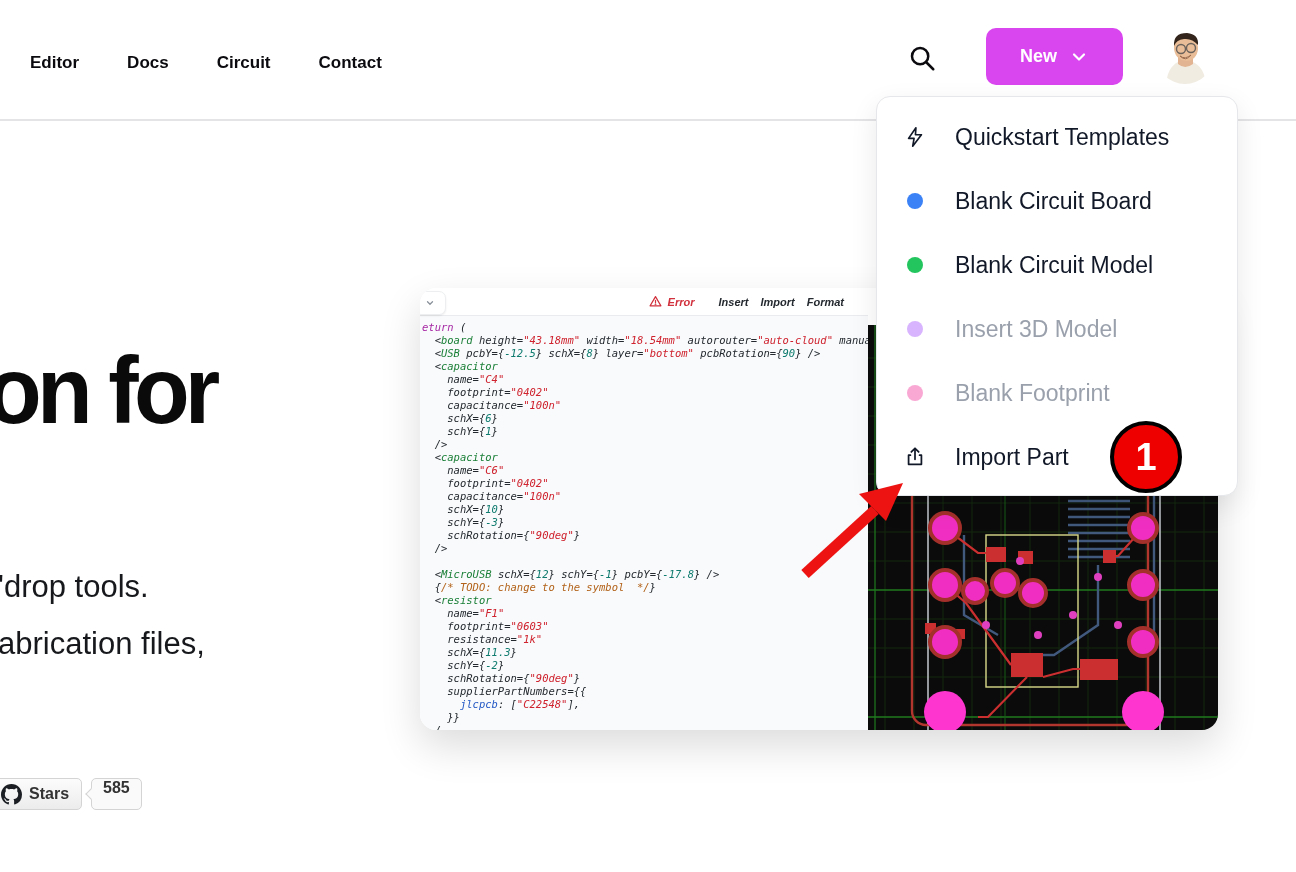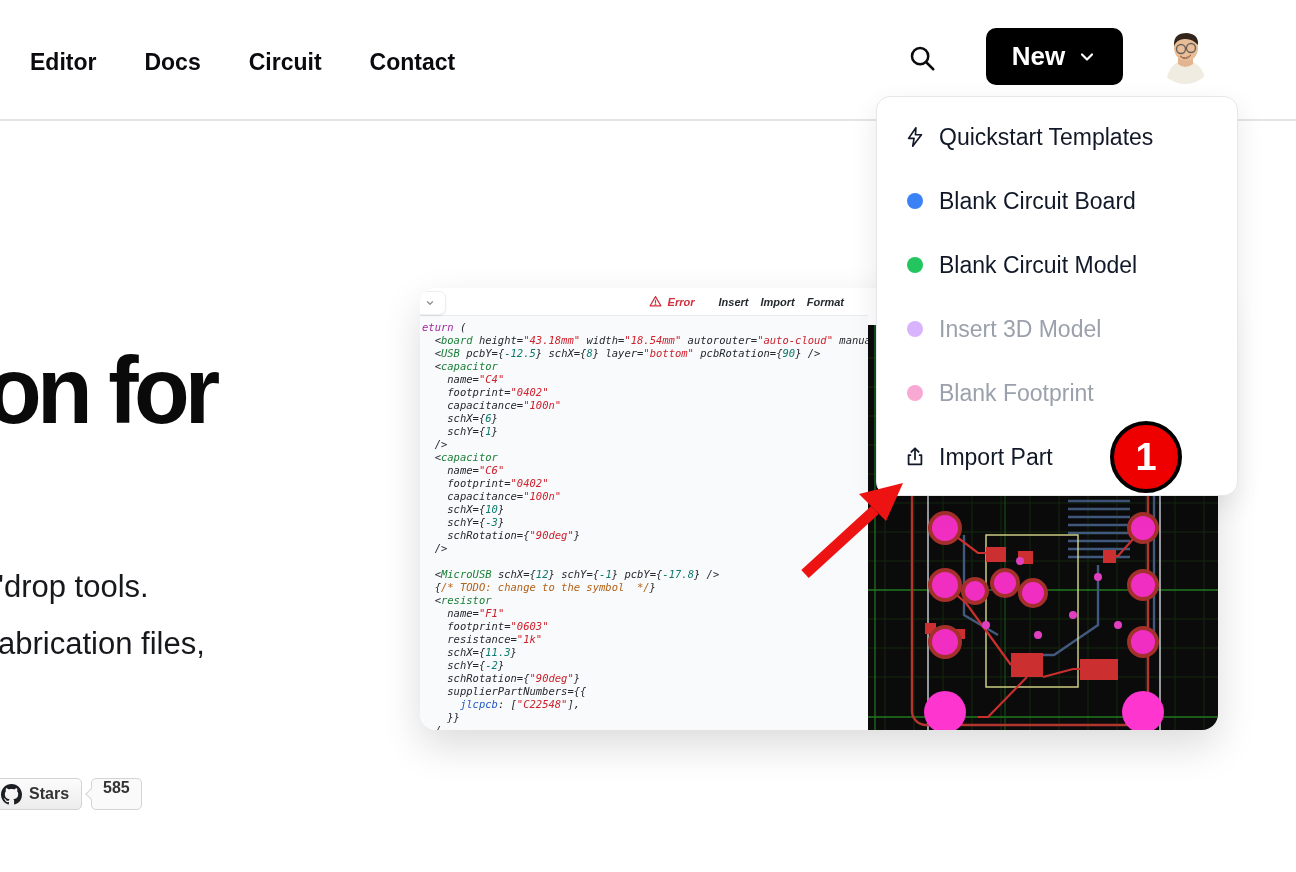--- a/index.html
+++ b/index.html
@@ -4,25 +4,25 @@
 <style>
   html,body{margin:0;padding:0;background:#fff;}
   *{box-sizing:border-box;}
   #stage{position:relative;width:1296px;height:872px;overflow:hidden;background:#fff;
          font-family:"Liberation Sans",sans-serif;color:#111;}
 
   
   .navbar{position:absolute;left:0;top:0;width:1296px;height:121px;background:#fff;
           border-bottom:2px solid #e4e4e7;z-index:5;}
   .nav-links{position:absolute;left:30px;top:0;height:119px;display:flex;align-items:center;gap:48px;}
-  .nav-link{font-size:23px;font-weight:600;color:#0b0b0f;cursor:pointer;white-space:nowrap;margin-top:6px;}
+  .nav-link{font-size:17px;font-weight:600;color:#0b0b0f;cursor:pointer;white-space:nowrap;margin-top:6px;}
   .search-btn{position:absolute;left:904px;top:40px;width:36px;height:36px;display:flex;
               align-items:center;justify-content:center;cursor:pointer;}
   .new-btn{position:absolute;left:986px;top:28px;width:137px;height:57px;border:none;border-radius:10px;
-           background:#000000;color:#fff;font-size:26px;font-weight:600;display:flex;align-items:center;
+           background:#d946ef;color:#fff;font-size:18px;font-weight:600;display:flex;align-items:center;
            justify-content:center;gap:12px;cursor:pointer;font-family:inherit;}
   .avatar{position:absolute;left:1156px;top:26px;width:58px;height:58px;border-radius:50%;overflow:hidden;cursor:pointer;}
 
   
   .hero-heading{position:absolute;left:-14px;top:338px;font-size:95px;font-weight:800;
                 letter-spacing:-5px;color:#0a0a0a;white-space:nowrap;line-height:1.1;
                 transform:scaleX(.96);transform-origin:left;}
   .hero-para{position:absolute;left:-2px;top:558px;font-size:31px;line-height:57px;color:#16181c;
              white-space:nowrap;}
 
@@ -44,21 +44,21 @@
   .kw{color:#a626a4;} .tag{color:#1a7f37;} .attr{color:#24292f;} .str{color:#cf222e;}
   .num{color:#0f7b6f;} .cmt{color:#b3621a;} .prop{color:#2458c5;} .pln{color:#24292f;}
 
   .pcb-pane{position:absolute;left:448px;top:0;width:350px;height:442px;background:#fff;}
   .pcb-canvas{position:absolute;left:0;top:37px;width:350px;height:405px;}
 
   
   .dropdown{position:absolute;left:876px;top:96px;width:362px;height:400px;background:#fff;
             border:1px solid #e6e7ea;border-radius:14px;box-shadow:0 10px 28px rgba(0,0,0,.09);
             z-index:10;padding:8px 0;}
-  .menu-item{height:64px;display:flex;align-items:center;gap:12px;padding-left:26px;cursor:pointer;
+  .menu-item{height:64px;display:flex;align-items:center;gap:28px;padding-left:26px;cursor:pointer;
              font-size:23px;font-weight:500;color:#111827;}
   .menu-item.disabled{color:#9aa1ac;}
   .menu-ic{width:24px;height:24px;display:flex;align-items:center;justify-content:center;flex:0 0 24px;}
   .dot{width:16px;height:16px;border-radius:50%;}
 
   
   .badge{position:absolute;left:1110px;top:421px;width:72px;height:72px;border-radius:50%;
          background:#ee0000;border:4px solid #000;display:flex;align-items:center;justify-content:center;
          color:#fff;font-size:38px;font-weight:700;z-index:20;}
   .arrow-svg{position:absolute;left:795px;top:470px;z-index:30;pointer-events:none;}

